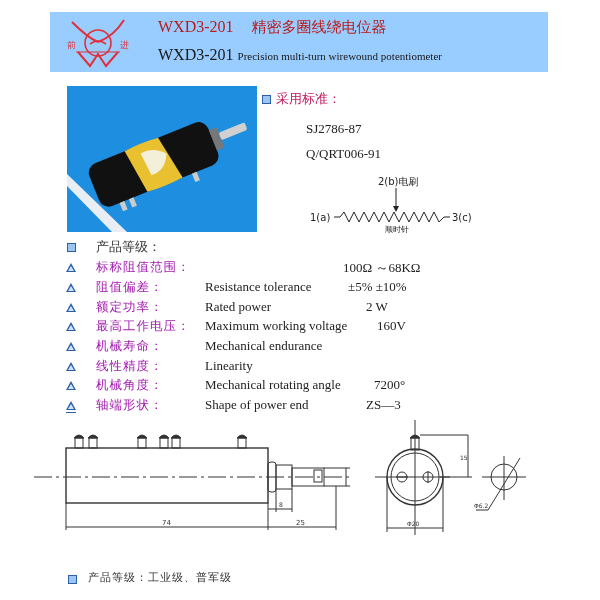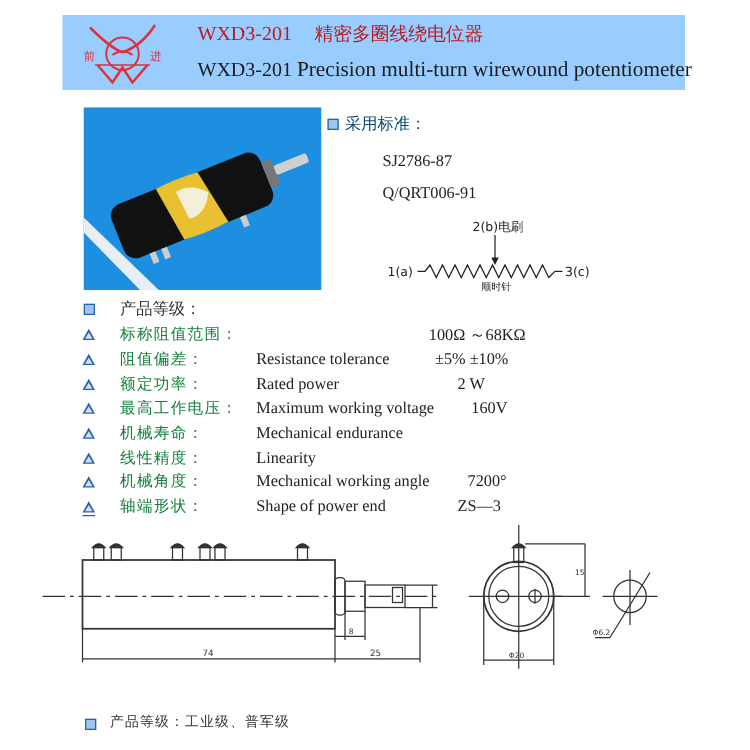--- a/index.html
+++ b/index.html
@@ -8,48 +8,48 @@
     font-family: "Liberation Serif", "DejaVu Serif", serif; color: #222;
   }
   .abs { position: absolute; }
   .header {
     left: 50px; top: 12px; width: 498px; height: 60px; background: #99ccff;
   }
   .logo { left: 8px; top: 4px; width: 80px; height: 52px; }
   .h-line1 { left: 108px; top: 6px; font-size: 16px; white-space: nowrap; color: #b91c1c; }
   .h-line1 .cn { margin-left: 18px; font-family: "DejaVu Sans", sans-serif; font-size: 15px; }
   .h-line2 { left: 108px; top: 34px; font-size: 16px; white-space: nowrap; color: #1a1a1a; }
-  .h-line2 .en { font-size: 17px; margin-left: 4px; }
+  .h-line2 .en { font-size: 11px; margin-left: 4px; }
 
   .photo { left: 67px; top: 86px; width: 190px; height: 146px; background: #1e8fe0; overflow: hidden; }
 
   .sq {
     display: inline-block; width: 9px; height: 9px; border: 1px solid #2b5fa8; background: #9cc6f0;
     box-sizing: border-box;
   }
   .std-bullet { left: 262px; top: 95px; }
-  .std-title { left: 276px; top: 90px; font-size: 13px; font-family: "DejaVu Sans", sans-serif; color: #0c4a6e; }
+  .std-title { left: 276px; top: 90px; font-size: 13px; font-family: "DejaVu Sans", sans-serif; color: #be185d; }
   .std-1 { left: 306px; top: 121px; font-size: 13px; }
   .std-2 { left: 306px; top: 146px; font-size: 13px; }
 
   .circuit { left: 310px; top: 172px; width: 190px; height: 62px; }
 
   .spec-bullet-sq { left: 67px; top: 243px; }
   .spec-title { left: 96px; top: 238px; font-size: 13px; font-family: "DejaVu Sans", sans-serif; color: #333; }
   .row { position: absolute; left: 0; width: 600px; height: 20px; font-size: 13px; }
   .tri {
     position: absolute; left: 66px; top: 5px; width: 0; height: 0;
     border-left: 5px solid transparent; border-right: 5px solid transparent; border-bottom: 9px solid #2b5fa8;
   }
   .tri::after {
     content: ""; position: absolute; left: -3px; top: 3px; width: 0; height: 0;
     border-left: 3px solid transparent; border-right: 3px solid transparent; border-bottom: 5px solid #cfe3f7;
   }
   .tri-ul { position: absolute; left: 66px; top: 16px; width: 10px; height: 1px; background: #2b5fa8; }
-  .cn-label { position: absolute; left: 96px; top: 1px; font-family: "DejaVu Sans", sans-serif; font-size: 12.5px; color: #15803d; white-space: nowrap; letter-spacing: 1px; text-align: right; }
+  .cn-label { position: absolute; left: 96px; top: 1px; font-family: "DejaVu Sans", sans-serif; font-size: 12.5px; color: #a21caf; white-space: nowrap; letter-spacing: 1px; text-align: right; }
   .en-label { position: absolute; left: 205px; top: 1px; white-space: nowrap; color: #222; }
   .val { position: absolute; top: 1px; white-space: nowrap; color: #222; }
 
   .drawing { left: 20px; top: 420px; width: 520px; height: 122px; }
 
   .grade-sq { left: 68px; top: 575px; }
   .grade { left: 88px; top: 570px; font-size: 11px; font-family: "DejaVu Sans", sans-serif; color: #333; letter-spacing: 1px; }
 </style>
 </head>
 <body>
@@ -137,21 +137,21 @@
   <span class="en-label">Mechanical endurance</span>
 </div>
 <div class="row" style="top:357px">
   <span class="tri"></span>
   <span class="cn-label">线性精度：</span>
   <span class="en-label">Linearity</span>
 </div>
 <div class="row" style="top:376px">
   <span class="tri"></span>
   <span class="cn-label">机械角度：</span>
-  <span class="en-label">Mechanical working angle</span>
+  <span class="en-label">Mechanical rotating angle</span>
   <span class="val" style="left:374px">7200°</span>
 </div>
 <div class="row" style="top:396px">
   <span class="tri"></span>
   <span class="tri-ul"></span>
   <span class="cn-label">轴端形状：</span>
   <span class="en-label">Shape of power end</span>
   <span class="val" style="left:366px">ZS—3</span>
 </div>
 

